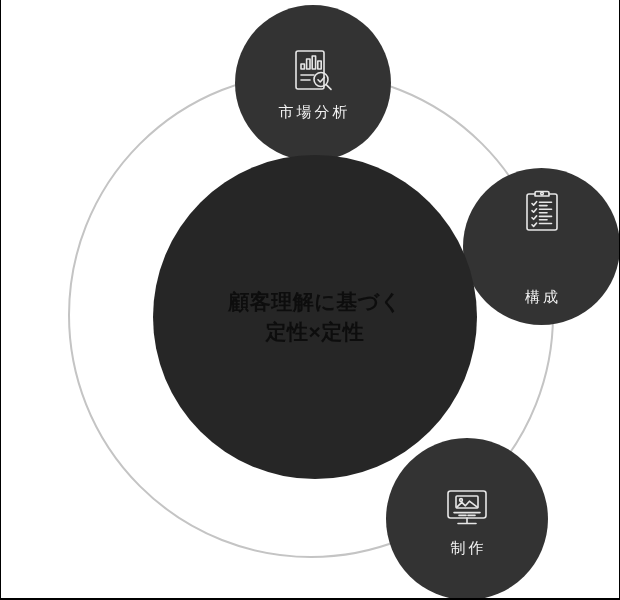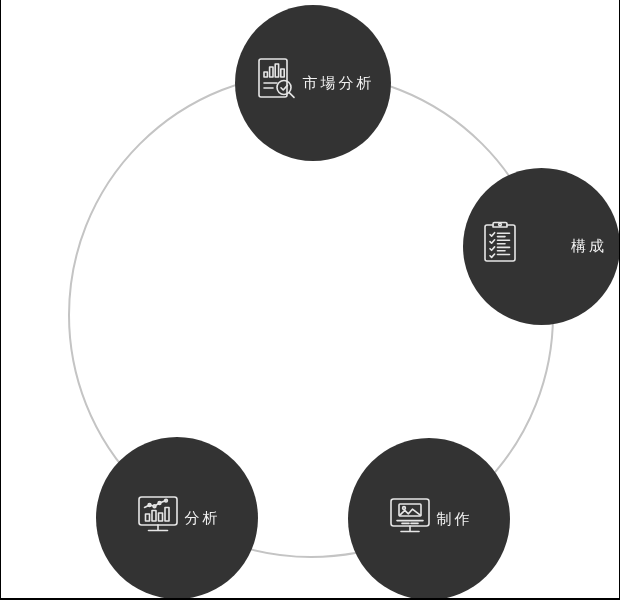--- a/index.html
+++ b/index.html
@@ -25,21 +25,21 @@
     position: absolute;
     border-radius: 50%;
     border: 2px solid #c4c4c4;
     box-sizing: border-box;
   }
   .node {
     position: absolute;
     border-radius: 50%;
     background: #333333;
     display: flex;
-    flex-direction: row;
+    flex-direction: column;
     align-items: center;
     justify-content: center;
     box-sizing: border-box;
   }
   .node-icon {
     width: 48px;
     height: 48px;
     display: block;
     margin-bottom: 10px;
   }
@@ -72,32 +72,36 @@
     font-weight: bold;
     line-height: 1.45;
     text-align: center;
     letter-spacing: 0.5px;
     white-space: pre-line;
   }
   
   #ring-main   { left: 67px;  top: 72px;  width: 486px; height: 486px; z-index: 1; }
   #node-top    { left: 234px; top: 5px;   width: 156px; height: 156px; z-index: 2; }
   #node-right  { left: 462px; top: 168px; width: 157px; height: 157px; z-index: 2; gap: 44px; }
-  #node-bottom-right { left: 347px; top: 438px; width: 162px; height: 162px; z-index: 2; justify-content: center; }
+  #node-bottom-right { left: 385px; top: 438px; width: 162px; height: 162px; z-index: 2; justify-content: center; }
   #node-bottom-left  { left: 95px;  top: 437px; width: 162px; height: 162px; z-index: 2; }
   #node-left   { left: -2px;  top: 167px; width: 163px; height: 163px; z-index: 2; }
   #hub-center  { left: 152px; top: 155px; width: 324px; height: 324px; }
 </style>
 </head>
 <body>
 
 <div class="canvas">
 
   <div class="ring" id="ring-main"></div>
 
+  <div class="hub" id="hub-center">
+    <div class="hub-text">顧客理解に基づく
+定性×定性</div>
+  </div>
 
   <div class="node" id="node-top">
     <span class="node-icon">
       <svg viewBox="0 0 48 48" fill="none" stroke="#e6e6e6" stroke-width="1.6" stroke-linecap="round" stroke-linejoin="round">
         <path d="M9 5 h24 a2 2 0 0 1 2 2 v34 a2 2 0 0 1 -2 2 h-24 a2 2 0 0 1 -2 -2 v-34 a2 2 0 0 1 2 -2 z"></path>
         <rect x="12" y="18" width="3.4" height="5"></rect>
         <rect x="17.6" y="13" width="3.4" height="10"></rect>
         <rect x="23.2" y="10" width="3.4" height="13"></rect>
         <rect x="28.8" y="15" width="3.4" height="8"></rect>
         <path d="M12 29 h13"></path>
@@ -142,34 +146,15 @@
         <path d="M11 30.6 h26"></path>
         <path d="M16 33.4 h7"></path>
         <path d="M25 33.4 h7"></path>
         <path d="M24 36 v5"></path>
         <path d="M15 41.5 h18"></path>
       </svg>
     </span>
     <span class="node-label">制作</span>
   </div>
 
-  <div class="node" id="node-bottom-left">
-    <span class="node-icon">
-      <svg viewBox="0 0 48 48" fill="none" stroke="#e6e6e6" stroke-width="1.6" stroke-linecap="round" stroke-linejoin="round">
-        <rect x="5" y="8" width="38" height="28" rx="2.5"></rect>
-        <path d="M10.5 18.5 l5 -2.5 l5 1.2 l5 -3.2 l6.5 -2.6"></path>
-        <circle cx="15.5" cy="16" r="1.4"></circle>
-        <circle cx="20.5" cy="17.2" r="1.4"></circle>
-        <circle cx="25.5" cy="14" r="1.4"></circle>
-        <circle cx="32" cy="11.6" r="1.4"></circle>
-        <rect x="11.5" y="25" width="4" height="7"></rect>
-        <rect x="18" y="21.5" width="4" height="10.5"></rect>
-        <rect x="24.5" y="24" width="4" height="8"></rect>
-        <rect x="31" y="18.5" width="4" height="13.5"></rect>
-        <path d="M24 36 v5"></path>
-        <path d="M14.5 41.5 h19"></path>
-      </svg>
-    </span>
-    <span class="node-label">分析</span>
-  </div>
 
 
 </div>
 
 </body></html>

